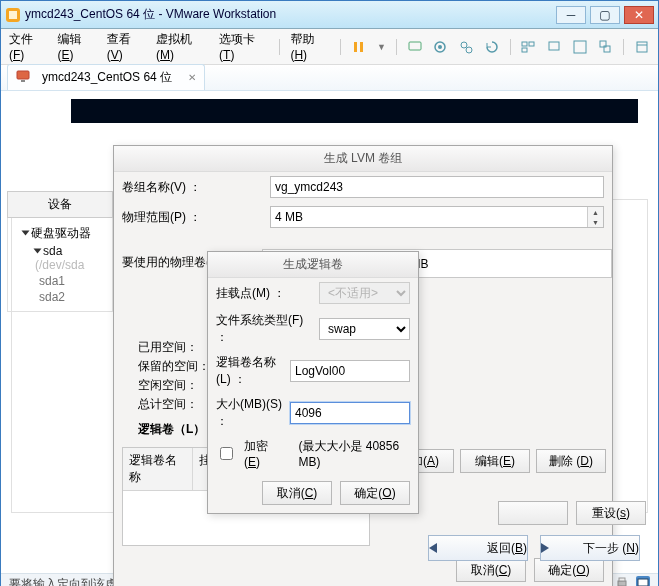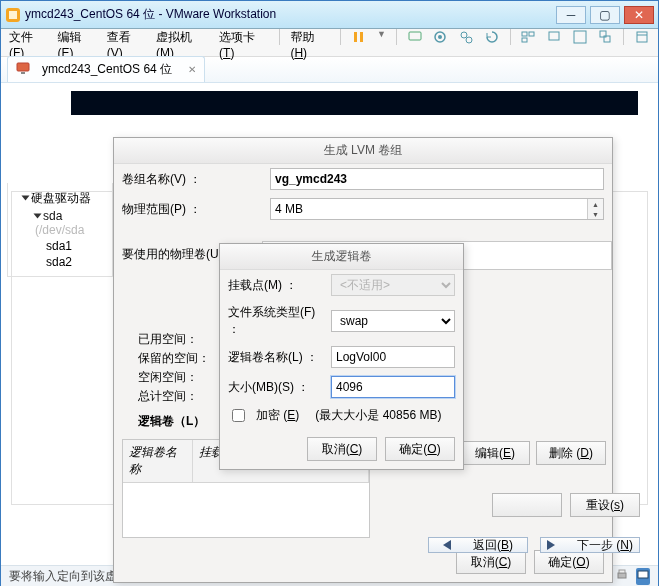--- a/index.html
+++ b/index.html
@@ -5,71 +5,71 @@
   * { box-sizing: border-box; font-family: Tahoma, "Microsoft YaHei", sans-serif; font-size: 12px; }
   body { margin:0; background:#fff; width:659px; height:586px; overflow:hidden; }
   
   .win-frame { border:1px solid #3a7bbf; width:659px; height:586px; }
   .titlebar { height:28px; background:linear-gradient(#dff2fb,#bfe4f7); display:flex; align-items:center; gap:4px; padding:0 4px; border-bottom:1px solid #8ab; }
   .titlebar .app-icon { width:16px; height:16px; }
   .titlebar .title { flex:1; color:#003; }
   .winbtn { width:30px; height:18px; background:#e9f4fb; border:1px solid #8fb7d6; display:flex; align-items:center; justify-content:center; color:#234; }
   .winbtn.close { background:#e06752; border-color:#b6402f; color:#fff; }
   
-  .menubar { height:28px; display:flex; gap:10px; padding:0 8px; border-bottom:1px solid #dcdcdc; background:#f7f7f7; }
+  .menubar { height:36px; display:flex; align-items:center; gap:10px; padding:0 8px; border-bottom:1px solid #dcdcdc; background:#f7f7f7; }
   .menubar .mi u { text-decoration:underline; }
   .toolbar-sep { width:1px; height:16px; background:#ccc; }
   .tool-icon { width:16px; height:16px; display:flex; align-items:center; justify-content:center; color:#567; }
   .tool-icon.pause { color:#f5a623; }
   
   .tabstrip { height:26px; background:linear-gradient(#fff,#f2f7fb); border-bottom:1px solid #d4e4f0; display:flex; align-items:flex-end; padding-left:6px; }
   .vm-tab { display:flex; align-items:center; gap:12px; padding:4px 8px; background:#fdfeff; border:1px solid #cce0ee; border-bottom:none; border-radius:3px 3px 0 0; }
   .vm-tab .x { color:#888; font-size:10px; margin-left:4px; }
   
   .guest-area { position:relative; background:#fff; height:calc(100% - 28px - 26px - 26px - 22px); }
   .guest-black { position:absolute; left:70px; right:20px; top:8px; height:24px; background:#000a1a; }
   .installer-panel { position:absolute; left:10px; right:10px; top:108px; bottom:60px; border:1px solid #e0e0e0; }
   .device-pane { position:absolute; left:6px; top:100px; width:106px; }
   .dev-header { border:1px solid #ccc; background:#f3f3f3; text-align:center; padding:4px; }
   .dev-tree { border:1px solid #e0e0e0; border-top:none; padding:6px 15px; font-size:12px; }
   .dev-tree .it { padding:1px 0; }
   .dev-tree .lvl1 { margin-left:12px; color:#111; }
-  .dev-tree .lvl2 { margin-left:23px; color:#000000; }
+  .dev-tree .lvl2 { margin-left:16px; color:#737373; }
   .dev-tree .dim { color:#bababa; }
   
   .dlg { position:absolute; background:#f4f3f2; border:1px solid #a7a7a7; box-shadow:2px 2px 8px rgba(0,0,0,.15); }
   .dlg1 { left:112px; top:54px; width:500px; }
   .dlg-title { background:linear-gradient(#fafafa,#e9e8e8); text-align:center; padding:4px; border-bottom:1px solid #dcdcdc; color:#555; }
   .dlg .row { display:flex; align-items:center; padding:4px 8px; gap:8px; }
   .dlg .lbl { width:140px; }
   .dlg input[type=text], .dlg select { height:22px; border:1px solid #bdbdbd; background:#fff; padding:0 4px; }
   .spinbox { position:relative; flex:1; }
   .spinbox input { width:100%; padding-right:18px; }
   .spinbox .spins { position:absolute; right:1px; top:1px; bottom:1px; width:16px; display:flex; flex-direction:column; }
   .spinbox .spins div { flex:1; border-left:1px solid #ccc; background:#f4f4f4; font-size:7px; display:flex; align-items:center; justify-content:center; color:#555; }
   .pvbox { margin-left:148px; border:1px solid #c8c8c8; background:#fff; padding:4px 8px; display:flex; align-items:center; gap:10px; }
   .used { margin-left:16px; }
   .used div { padding:1px 0; }
   .used .bold { font-weight:bold; }
-  .lv-table { margin:4px 8px; border:1px solid #c8c8c8; background:#fff;font-style:italic; }
+  .lv-table { margin:4px 8px; border:1px solid #c8c8c8; background:#fff; }
   .lv-table .hdr { display:flex; background:#f3f3f3; border-bottom:1px solid #d4d4d4; }
   .lv-table .hdr div { padding:4px 6px; border-right:1px solid #d8d8d8; }
   .btncol { display:flex; flex-direction:row; gap:6px; padding:6px; }
   .btn { min-width:70px; height:24px; border:1px solid #b8b8b8; background:linear-gradient(#fbfbfb,#ebebeb); display:inline-flex; align-items:center; justify-content:center; padding:0 8px; }
   .btn u { text-decoration:underline; }
   .dlg-foot { display:flex; justify-content:flex-end; gap:8px; padding:8px; }
   
-  .dlg2 { left:218px; top:160px; width:245px; }
+  .dlg2 { left:206px; top:160px; width:212px; }
   .dlg2 .lbl2 { width:95px; }
   .dlg2 input[type=text], .dlg2 select { flex:1; width:120px; }
   .dlg2 .combo-disabled { background:#eee; color:#999; }
   
   .wiz-nav { position:absolute; right:18px; bottom:12px; display:flex; gap:12px; }
-  .wiz-btn { width:100px; height:16px; border:1px solid #a5b9d0; background:linear-gradient(#fdfdfd,#e9eff6); display:flex; align-items:center; justify-content:center; gap:22px; }
-  .reset-row { position:absolute; right:18px; bottom:48px; display:flex; gap:8px; }
+  .wiz-btn { width:100px; height:26px; border:1px solid #a5b9d0; background:linear-gradient(#fdfdfd,#e9eff6); display:flex; align-items:center; justify-content:space-between; gap:22px; }
+  .reset-row { position:absolute; right:12px; bottom:48px; display:flex; gap:8px; }
   
   .statusbar { height:22px; background:#f0f4f8; border-top:1px solid #d8e2ea; display:flex; align-items:center; padding:0 8px; gap:8px; color:#444; }
   .statusbar .fill { flex:1; }
   .status-icon { width:12px; height:12px; }
   
   .tri { display:inline-block; width:0; height:0; border-top:4px solid transparent; border-bottom:4px solid transparent; border-left:5px solid #333; margin-right:3px; }
   .tri.down { transform:rotate(90deg); }
   .arrow-left { display:inline-block; width:0;height:0; border-top:5px solid transparent; border-bottom:5px solid transparent; border-right:8px solid #39547a; }
   .arrow-right { display:inline-block; width:0;height:0; border-top:5px solid transparent; border-bottom:5px solid transparent; border-left:8px solid #39547a; }
 </style>
@@ -174,33 +174,34 @@
       <span class="x">✕</span>
     </div>
   </div>
 
   <div class="guest-area">
     <div class="guest-black"></div>
 
     <div class="installer-panel"></div>
 
     <div class="device-pane">
+      <div class="dev-header">设备</div>
       <div class="dev-tree">
         <div class="it"><span class="tri down"></span><span>硬盘驱动器</span></div>
         <div class="it lvl1"><span class="tri down"></span><span>sda</span> <span class="dim">(/dev/sda</span></div>
         <div class="it lvl2">sda1</div>
         <div class="it lvl2">sda2</div>
       </div>
     </div>
 
     <div class="dlg dlg1">
       <div class="dlg-title">生成 LVM 卷组</div>
       <div class="row">
         <span class="lbl">卷组名称(V) ：</span>
-        <input type="text" style="flex: 1 1 0%; font-weight: bold;" value="vg_ymcd243">
+        <input type="text" style="flex: 1 1 0%;" value="vg_ymcd243">
       </div>
       <div class="row">
         <span class="lbl">物理范围(P) ：</span>
         <div class="spinbox">
           <input type="text" value="4 MB" style="">
           <div class="spins">
               <div>▲</div>
               <div>▼</div>
             </div>
         </div>

